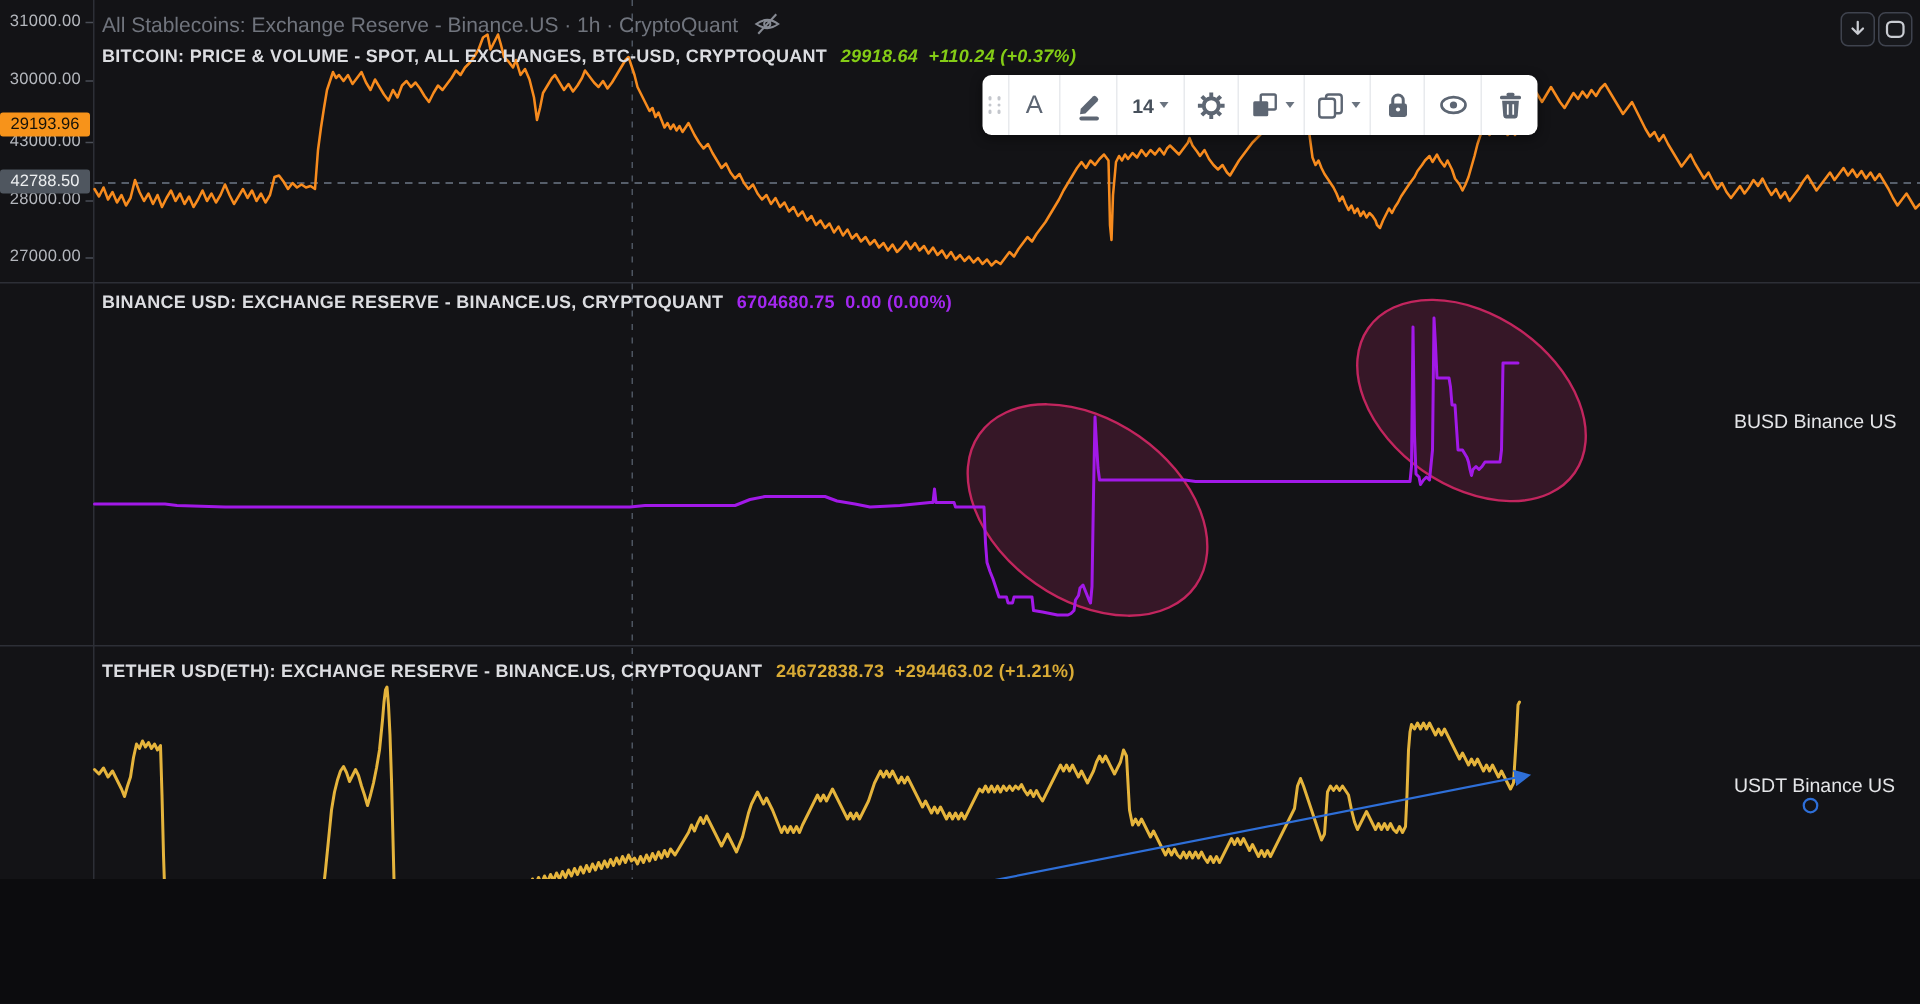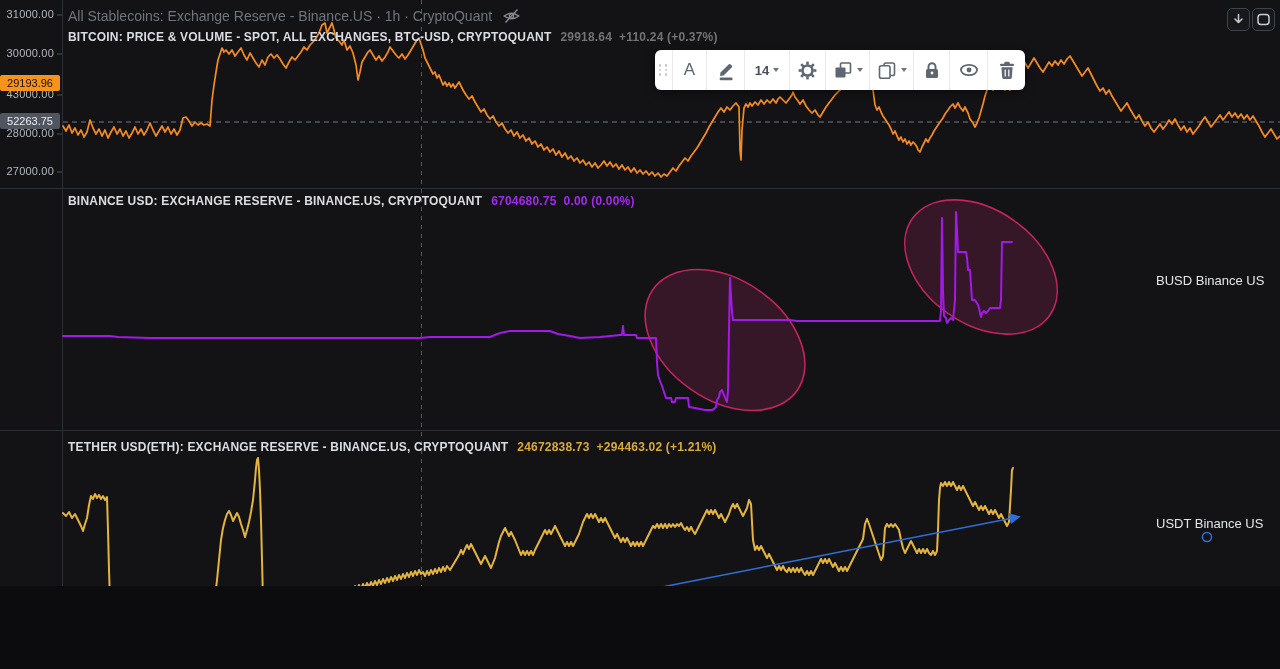--- a/index.html
+++ b/index.html
@@ -11,21 +11,21 @@
   .axis-label{position:absolute;right:8px;font-size:11px;color:#b4b7bd;letter-spacing:.2px;}
   .axis-badge{position:absolute;left:0;width:60px;text-align:center;font-size:11px;
               padding:2px 0;border-radius:2px;z-index:4;}
   
   .legend{position:absolute;z-index:5;}
   .lrow{display:flex;white-space:nowrap;}
   .lrow.dim{font-size:14px;color:#70747d;margin-bottom:6px;}
   .lrow.main{font-size:12px;font-weight:700;color:#dcdde1;letter-spacing:.2px;}
   .lval{margin-left:9px;}
   .lchg{margin-left:7px;}
-  .c-orange{color:#737373;}
+  .c-orange{color:#84cc16;font-style:italic;}
   .c-purple{color:#a428f0;}
   .c-gold{color:#d9ab35;}
   .eyeoff{margin-left:10px;display:inline-flex;align-items:center;}
   
   .series-label{position:absolute;z-index:5;font-size:13px;color:#e4e5e8;white-space:nowrap;}
   
   #toolbar{position:absolute;left:655px;top:50px;height:40px;background:#ffffff;border-radius:6px;
            display:flex;align-items:stretch;z-index:10;box-shadow:0 2px 8px rgba(0,0,0,.45);}
   .tb-cell{display:flex;align-items:center;justify-content:center;border-right:1px solid #e8eaed;
            cursor:pointer;}
@@ -87,21 +87,21 @@
   <div class="panel-hit" style="top:189px;height:241px"></div>
   <div class="panel-hit" style="top:431px;height:238px"></div>
 
   <div id="price-axis">
       <div class="axis-label" style="top: 8px;">31000.00</div>
       <div class="axis-label" style="top: 47px; margin-left: 35px;">30000.00</div>
       <div class="axis-label" style="top: 88px;">43000.00</div>
       <div class="axis-label" style="top: 127px;">28000.00</div>
       <div class="axis-label" style="top: 165px;">27000.00</div>
       <div class="axis-badge" style="top: 75px; background: rgb(247, 147, 26); color: rgb(22, 18, 10);">29193.96</div>
-      <div class="axis-badge" style="top: 113px; background: rgb(79, 86, 95); color: rgb(236, 238, 240);">52263.75</div>
+      <div class="axis-badge" style="top: 113px; background: rgb(79, 86, 95); color: rgb(236, 238, 240);">42788.50</div>
     </div>
 
   <div class="legend" style="left:68px;top:8px">
     <div class="lrow dim">
       <span>All Stablecoins: Exchange Reserve - Binance.US · 1h · CryptoQuant</span>
       <span class="eyeoff">
         <svg width="19" height="16" viewBox="0 0 19 16">
           <path d="M2.2 8 Q9.5 2.6 16.8 8 Q9.5 13.4 2.2 8 Z" fill="none" stroke="#868a93" stroke-width="1.4"></path>
           <circle cx="9.5" cy="8" r="2.1" fill="none" stroke="#868a93" stroke-width="1.3"></circle>
           <line x1="3.5" y1="14.5" x2="15.5" y2="1.5" stroke="#868a93" stroke-width="1.4"></line>

